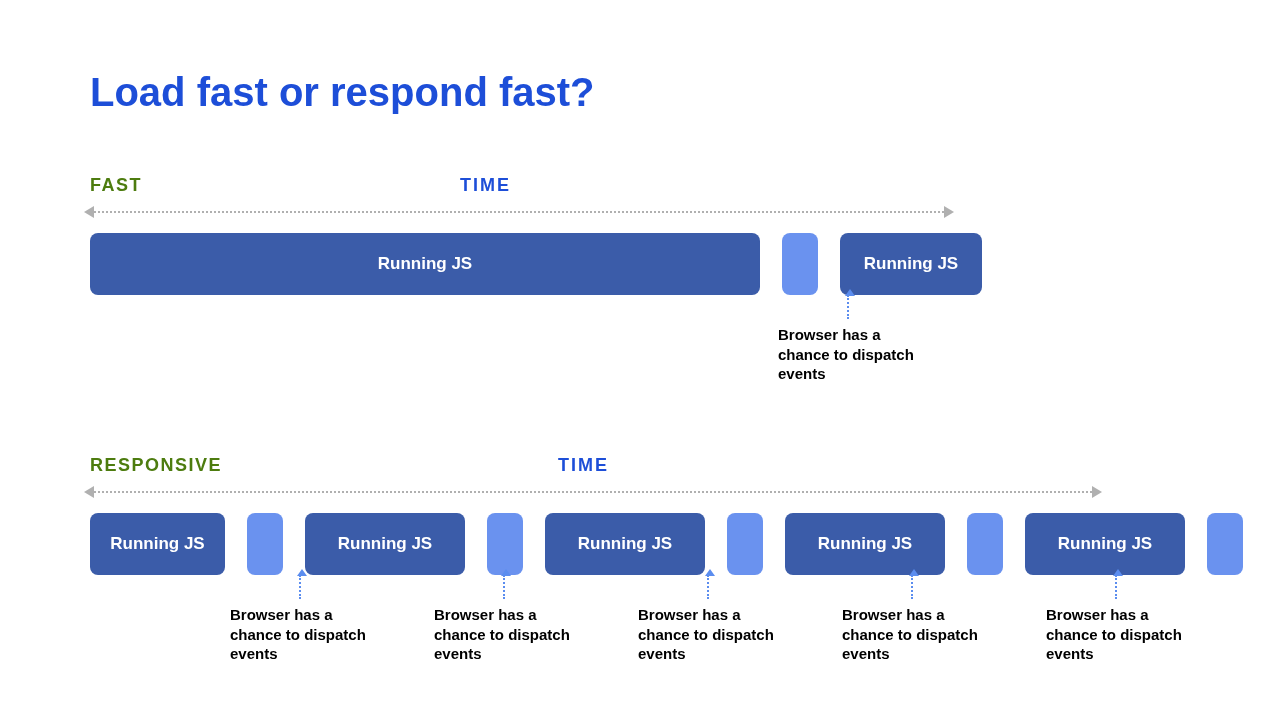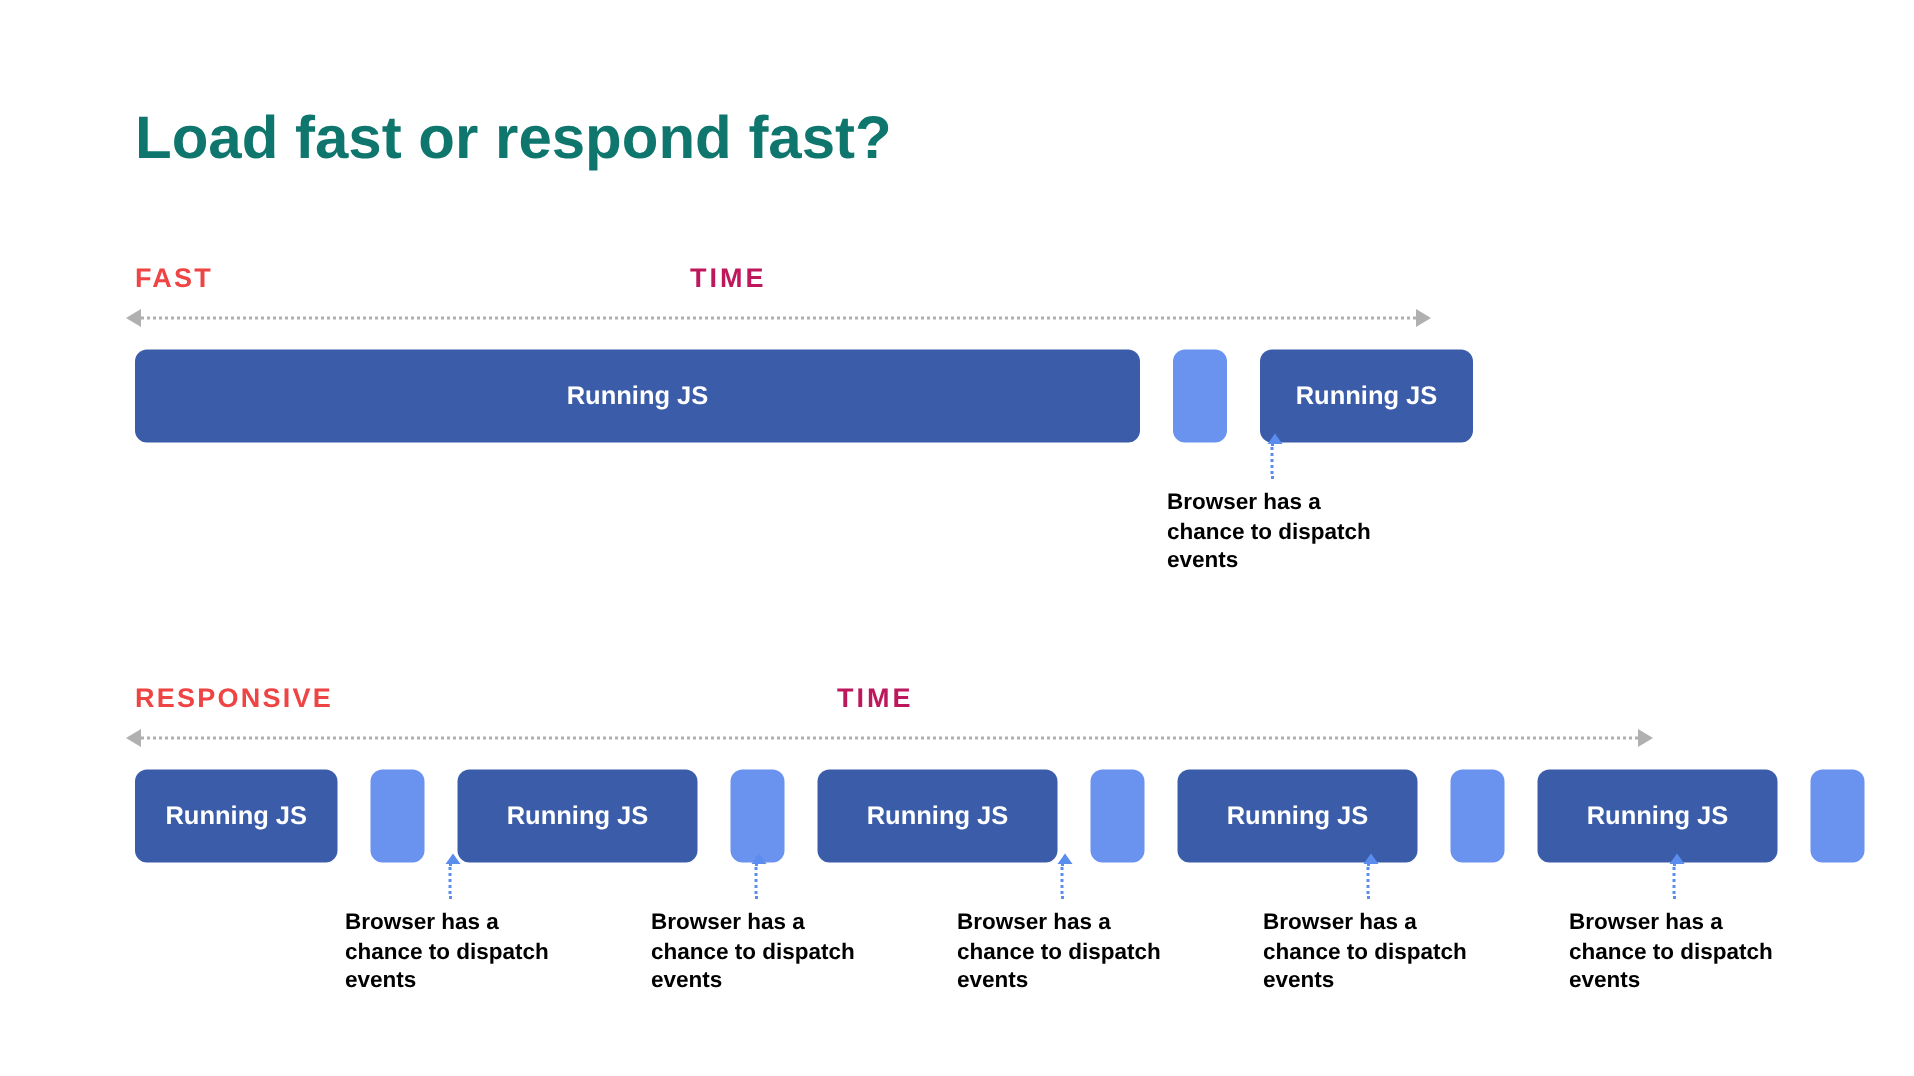--- a/index.html
+++ b/index.html
@@ -7,48 +7,48 @@
     font-family: -apple-system, BlinkMacSystemFont, "Segoe UI", Helvetica, Arial, sans-serif;
     background: #fff;
     width: 1276px;
     height: 717px;
     padding: 70px 90px 40px 90px;
     position: relative;
   }
   .title {
     font-size: 40px;
     font-weight: 700;
-    color: #0f766e;
+    color: #1d4ed8;
     margin-bottom: 60px;
   }
   .section {
     position: relative;
     margin-bottom: 50px;
   }
   .labels-row {
     position: relative;
     height: 28px;
     margin-bottom: 6px;
   }
   .left-label {
     position: absolute;
     left: 0;
     top: 0;
     font-size: 18px;
     font-weight: 700;
     letter-spacing: 1.5px;
-    color: #ef4444;
+    color: #4d7c0f;
   }
   .time-label {
     position: absolute;
     top: 0;
     font-size: 18px;
     font-weight: 700;
     letter-spacing: 2px;
-    color: #be185d;
+    color: #1d4ed8;
   }
   .timeline {
     position: relative;
     height: 6px;
     margin-bottom: 18px;
   }
   .timeline::before {
     content:"";
     position: absolute;
     top: 2px;

